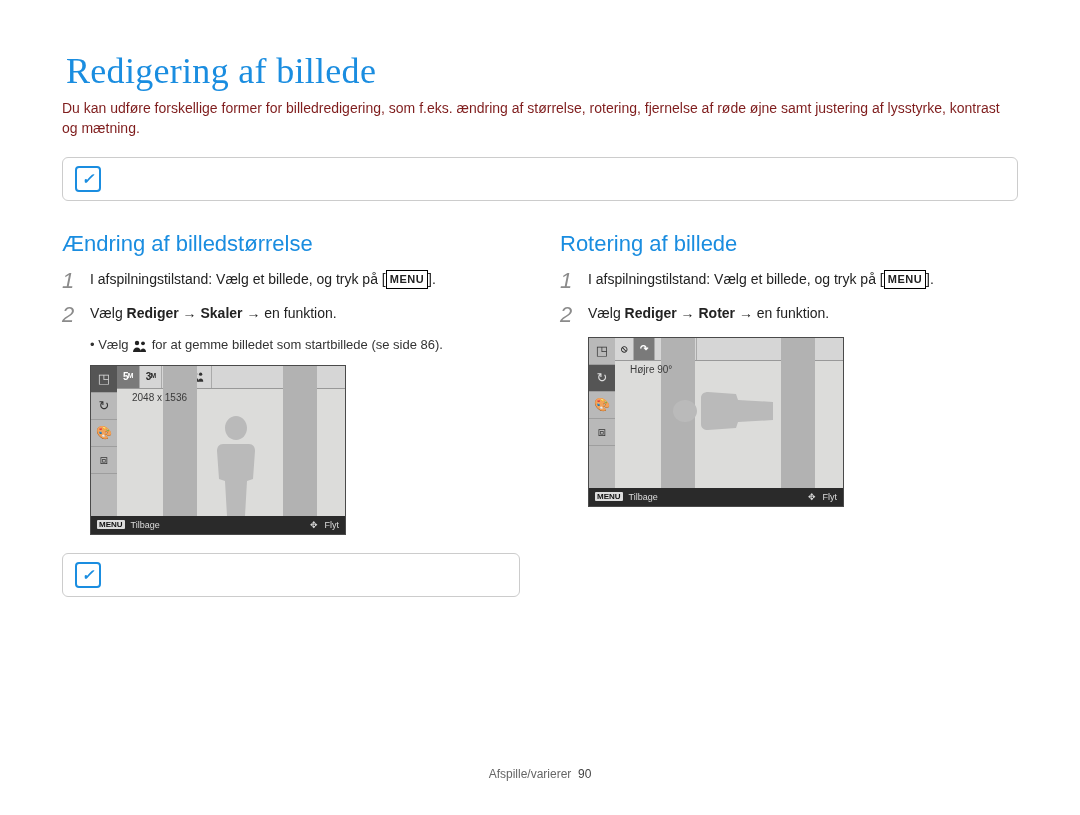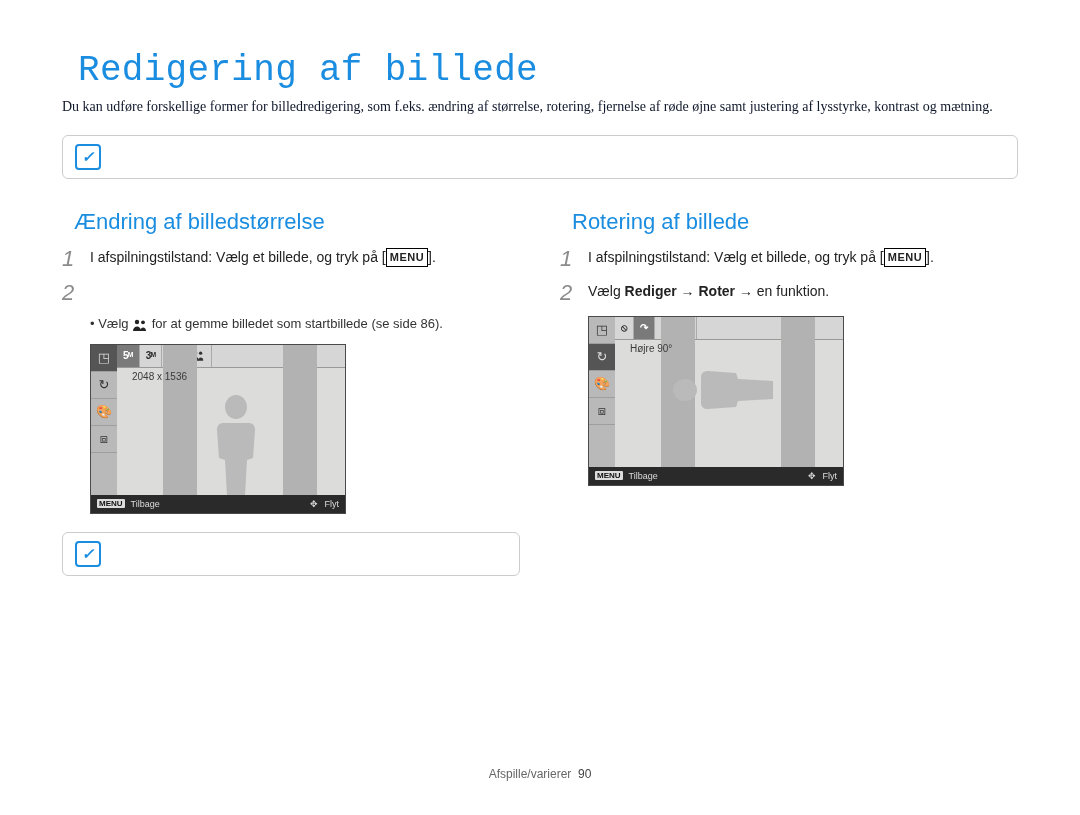--- a/index.html
+++ b/index.html
@@ -16,30 +16,29 @@
     width: 1080px;
     height: 815px;
     box-sizing: border-box;
     padding: 50px 62px 0 62px;
   }
   .title {
     color: #1a8de0;
     font-size: 36px;
     font-weight: 400;
     letter-spacing: 0.3px;
-    margin: 0 0 6px 16px;
-    font-family: Liberation Mono, monospace;
+    margin: 0 0 6px 4px;
+    font-family: Liberation Serif, serif;
   }
   .intro {
     font-size: 14px;
     line-height: 1.45;
-    color: #0f172a;
+    color: #7f1d1d;
     margin: 0 0 18px 0;
     max-width: 950px;
-    font-family: Liberation Serif, serif;
   }
   .note-box {
     border: 1px solid #ccc;
     border-radius: 6px;
     padding: 8px 12px;
     display: flex;
     align-items: flex-start;
     gap: 12px;
     margin-bottom: 30px;
   }
@@ -67,21 +66,21 @@
     display: flex;
     gap: 40px;
   }
   .col {
     flex: 1 1 50%;
   }
   .section-title {
     color: #1a8de0;
     font-size: 22px;
     font-weight: 400;
-    margin: 0 0 12px 12px;
+    margin: 0 0 12px 0;
   }
   ol.steps {
     list-style: none;
     padding: 0;
     margin: 0;
   }
   ol.steps > li {
     display: flex;
     align-items: flex-start;
     gap: 10px;
@@ -246,20 +245,23 @@
 
       <ol class="steps">
         <li>
           <span class="step-num">1</span>
           <span class="step-body">
             <span>I afspilningstilstand: Vælg et billede, og tryk på [</span><span class="menu-label">MENU</span><span>].</span>
           </span>
         </li>
         <li>
           <span class="step-num">2</span>
+          <span class="step-body">
+            <span>Vælg </span><strong>Rediger</strong><span> → </span><strong>Skaler</strong><span> → en funktion.</span>
+          </span>
         </li>
       </ol>
 
       <div class="sub-bullet">
         <span>Vælg </span><span class="people-icon"><svg width="16" height="12" viewBox="0 0 16 12">
               <circle cx="5" cy="3" r="2.2" fill="#222"></circle>
               <circle cx="11" cy="3.3" r="1.9" fill="#222"></circle>
               <path d="M1 12c0-3 2-4.5 4-4.5s4 1.5 4 4.5z" fill="#222"></path>
               <path d="M8.2 12c0-2.4 1.5-3.6 3-3.6s2.8 1.2 2.8 3.6z" fill="#222"></path>
             </svg></span><span> for at gemme billedet som startbillede (se side 86).</span>

